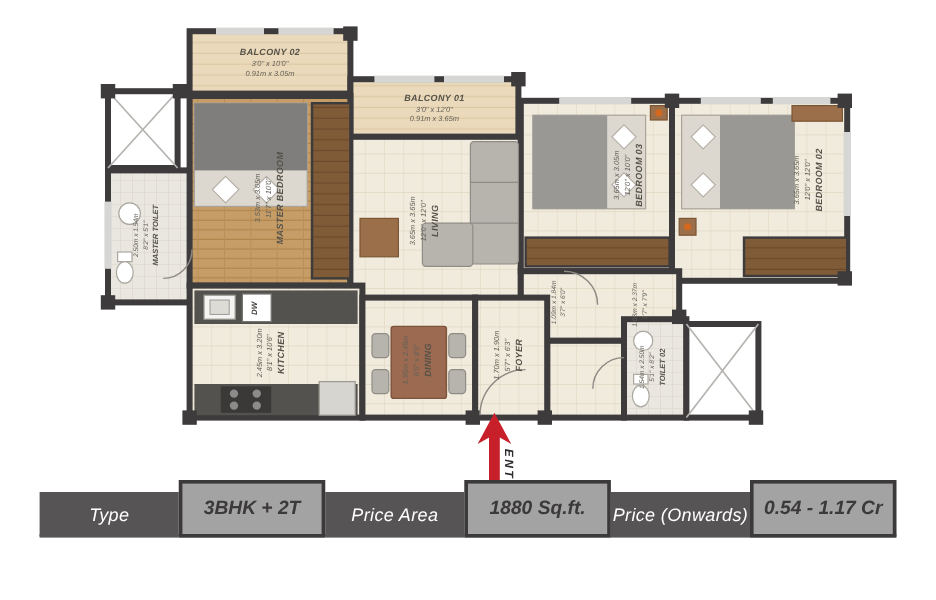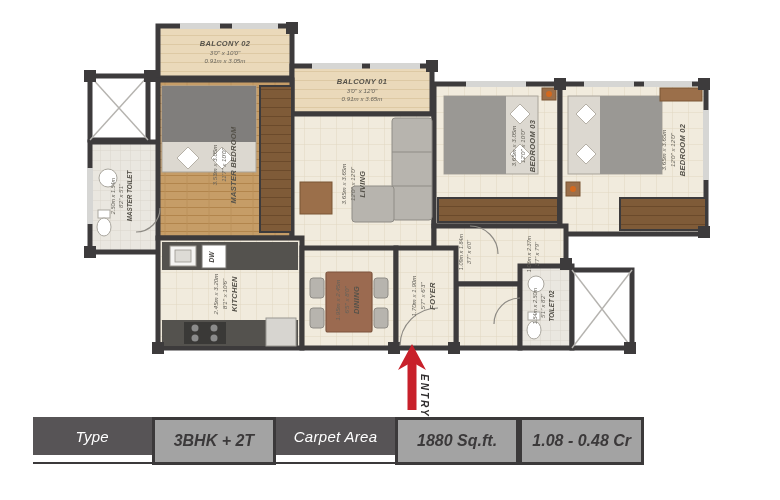--- a/index.html
+++ b/index.html
@@ -6,21 +6,21 @@
   body{font-family:"Liberation Sans", sans-serif;}
   #stage{position:relative;width:780px;height:500px;background:#ffffff;overflow:hidden;font-style:italic;}
   #plan-svg{position:absolute;left:0;top:0;}
   svg text{font-family:"Liberation Sans", sans-serif;}
   .rname{font-size:7.5px;fill:#55524a;font-weight:bold;text-anchor:middle;letter-spacing:.3px;}
   .rdim{font-size:6.2px;fill:#65625a;text-anchor:middle;}
   .rname-sm{font-size:6.3px;fill:#55524a;font-weight:bold;text-anchor:middle;}
   .rdim-sm{font-size:5.5px;fill:#65625a;text-anchor:middle;}
   .dw{font-size:6.5px;fill:#44423f;font-weight:bold;text-anchor:middle;}
   .entry-text{font-size:10px;font-weight:bold;fill:#2f2d2e;letter-spacing:2px;}
-  .spec-row{position:absolute;left:33px;top:417px;width:611px;height:48px;display:flex;align-items:flex-start;}
+  .spec-row{position:absolute;left:33px;top:400px;width:714px;height:48px;display:flex;align-items:flex-end;}
   .spec-baseline{position:absolute;left:0;right:0;bottom:1px;height:2px;background:#3b393a;}
   .cell{flex:1;display:flex;align-items:center;justify-content:center;box-sizing:border-box;position:relative;z-index:1;}
   .cell.dark{background:#575456;color:#ffffff;height:38px;font-size:15px;letter-spacing:.3px;}
   .cell.light{background:#a3a3a3;border:3px solid #3b393a;height:48px;font-size:16px;color:#3b393a;font-weight:bold;}
 </style>
 </head>
 <body>
 
 <div id="stage">
 
@@ -245,18 +245,19 @@
       <rect x="407.5" y="360" width="9" height="50" fill="#c8202a"></rect>
       <polygon points="412,344 398,370 412,362 426,370" fill="#c8202a"></polygon>
       <text transform="rotate(90 421 374)" x="421" y="374" class="entry-text">ENTRY</text>
     </g>
   </svg>
 
   <div class="spec-row">
     <div class="spec-baseline"></div>
     <div class="cell dark">Type</div>
     <div class="cell light">3BHK + 2T</div>
-    <div class="cell dark">Carpet Area</div>
+    <div class="cell dark">Price Area</div>
     <div class="cell light">1880 Sq.ft.</div>
-    <div class="cell light">1.08 - 0.48 Cr</div>
+    <div class="cell dark">Price (Onwards)</div>
+    <div class="cell light">0.54 - 1.17 Cr</div>
   </div>
 
 </div>
 
 </body></html>

